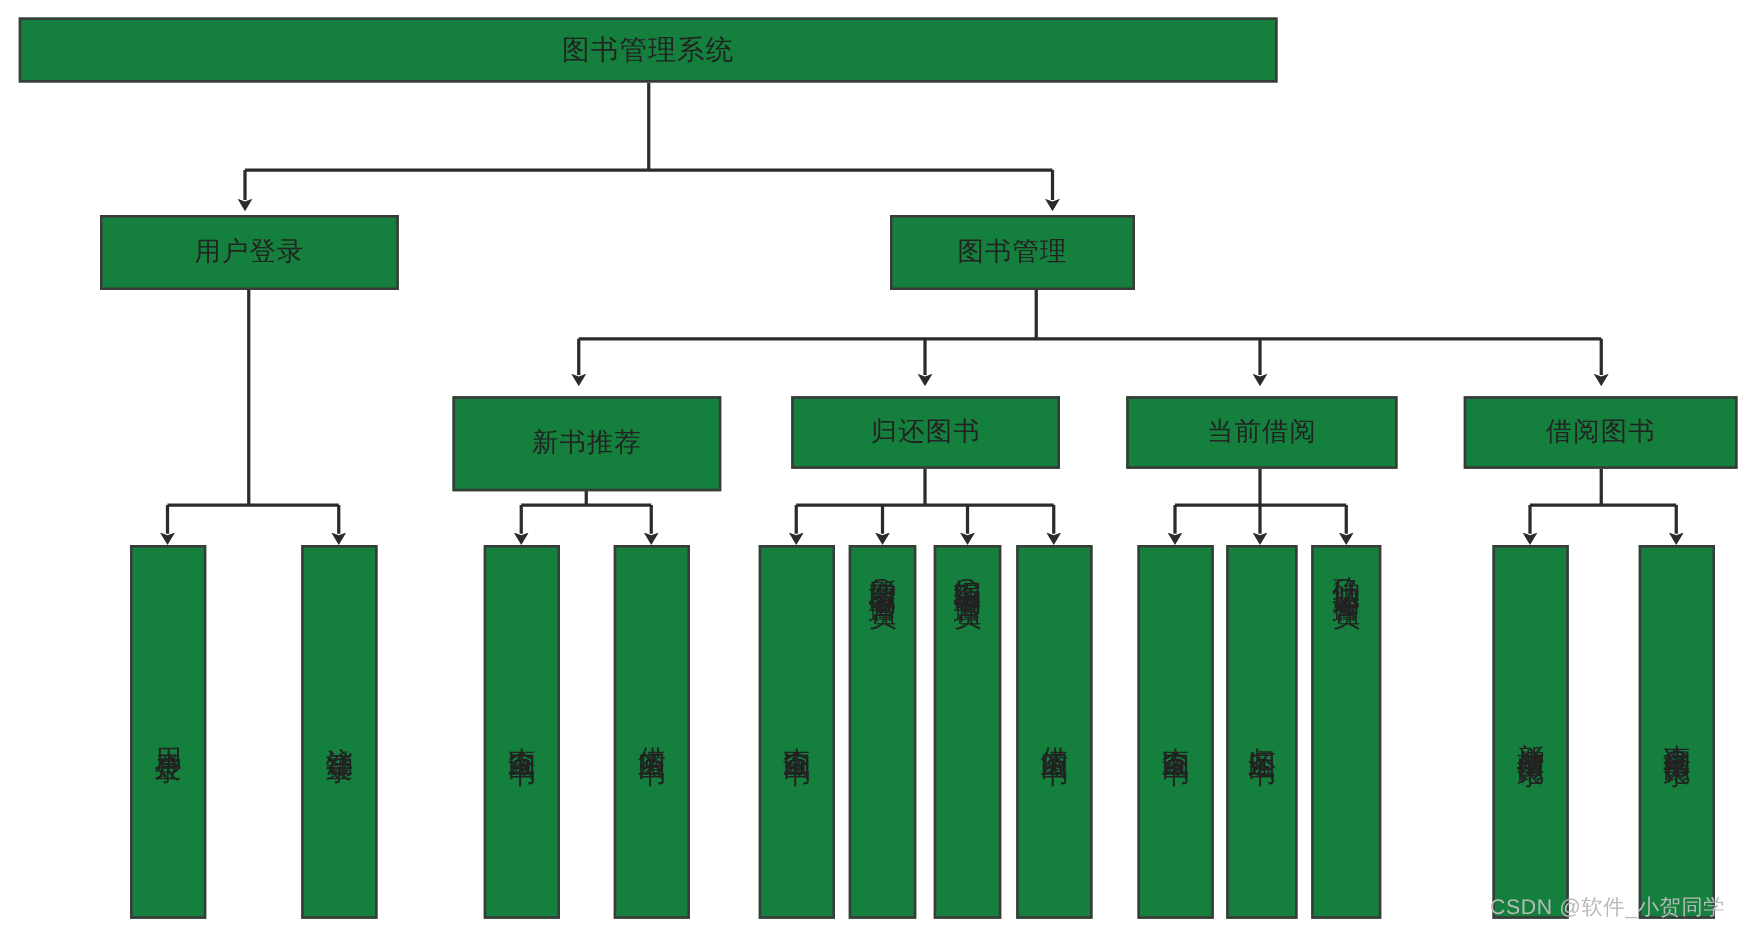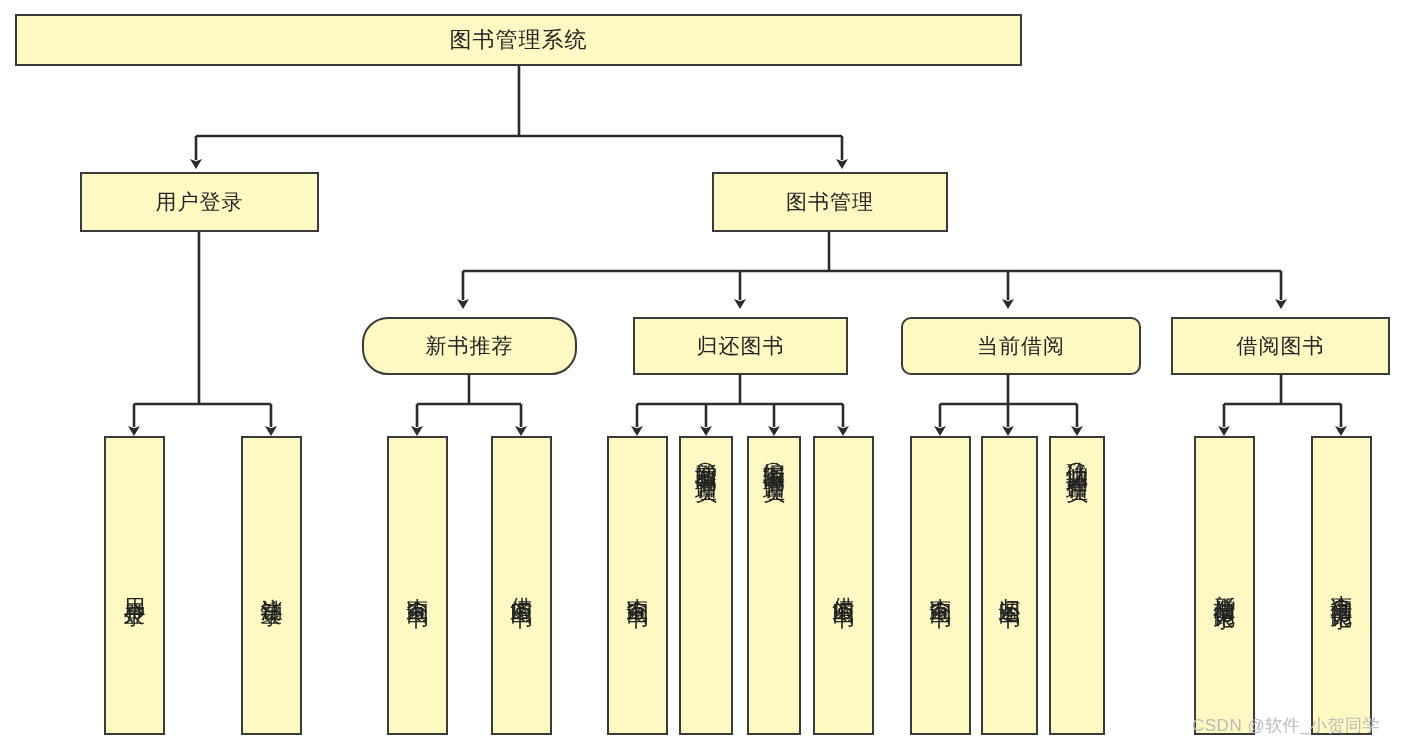--- a/index.html
+++ b/index.html
@@ -20,21 +20,21 @@
     background: #ffffff;
   }
   svg#connectors {
     position: absolute;
     left: 0; top: 0;
     width: 1405px; height: 747px;
     pointer-events: none;
   }
   .node {
     position: absolute;
-    background: #fef9c3;
+    background: #15803d;
     border: 2.5px solid #3a3a3a;
     display: flex;
     align-items: center;
     justify-content: center;
     z-index: 2;
   }
   .node-label {
     font-size: 21px;
     line-height: 1.15;
     color: #222222;
@@ -127,31 +127,31 @@
     </g>
   </svg>
 
   <div class="node root" style="left:15px; top:14px; width:1007px; height:52px;">
     <span class="node-label">图书管理系统</span>
   </div>
 
   <div class="node" style="left:80px; top:172px; width:239px; height:60px;">
     <span class="node-label">用户登录</span>
   </div>
-  <div class="node" style="left:712px; top:172px; width:236px; height:60px;">
+  <div class="node" style="left:712px; top:172px; width:196px; height:60px;">
     <span class="node-label">图书管理</span>
   </div>
 
-  <div class="node" style="left:362px; top:317px; width:215px; height:58px;border-radius:26px;">
+  <div class="node" style="left:362px; top:317px; width:215px; height:76px;">
     <span class="node-label">新书推荐</span>
   </div>
   <div class="node" style="left:633px; top:317px; width:215px; height:58px;">
     <span class="node-label">归还图书</span>
   </div>
-  <div class="node" style="left:901px; top:317px; width:240px; height:58px;border-radius:10px;">
+  <div class="node" style="left:901px; top:317px; width:217px; height:58px;">
     <span class="node-label">当前借阅</span>
   </div>
   <div class="node" style="left:1171px; top:317px; width:219px; height:58px;">
     <span class="node-label">借阅图书</span>
   </div>
 
   <div class="node leaf short" style="left:104px; top:436px; width:61px; height:299px;">
     <span class="node-label">用户登录</span>
   </div>
   <div class="node leaf short" style="left:241px; top:436px; width:61px; height:299px;">

